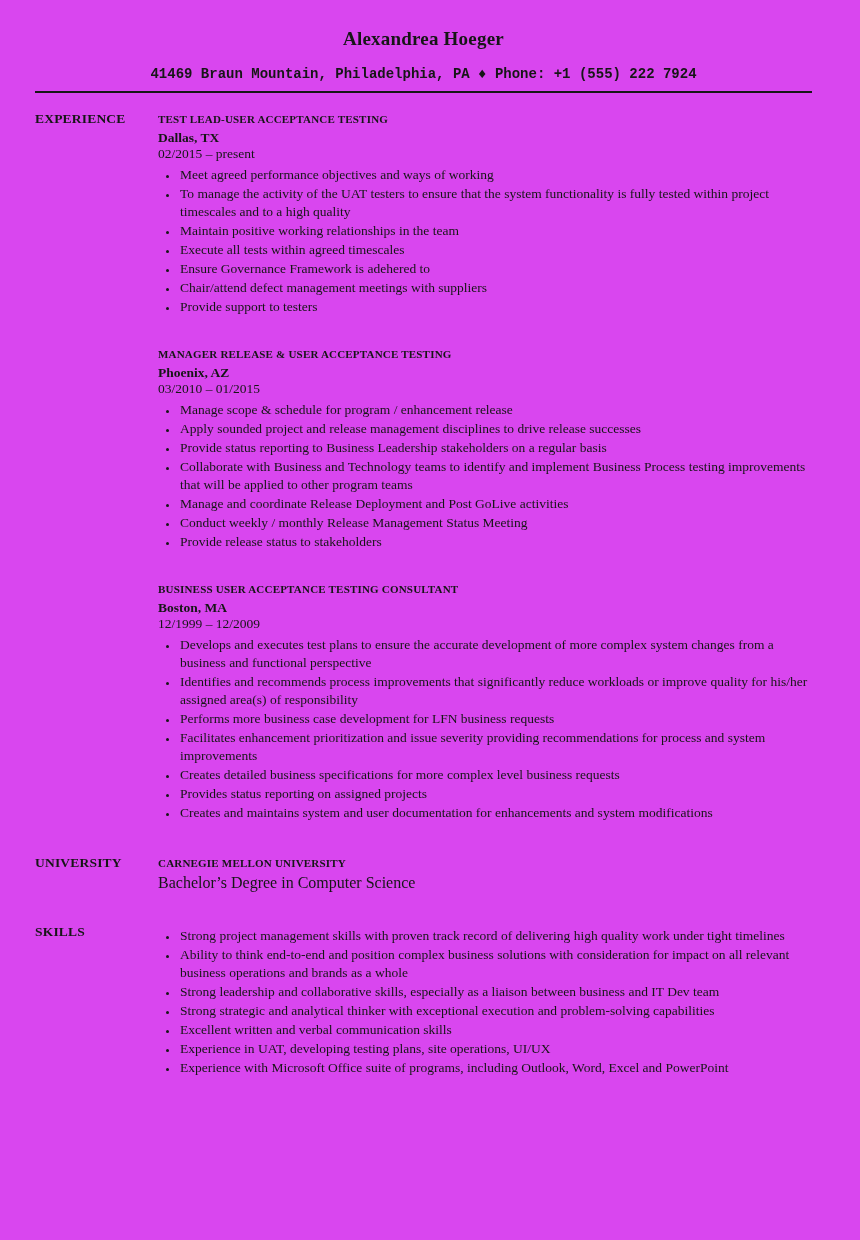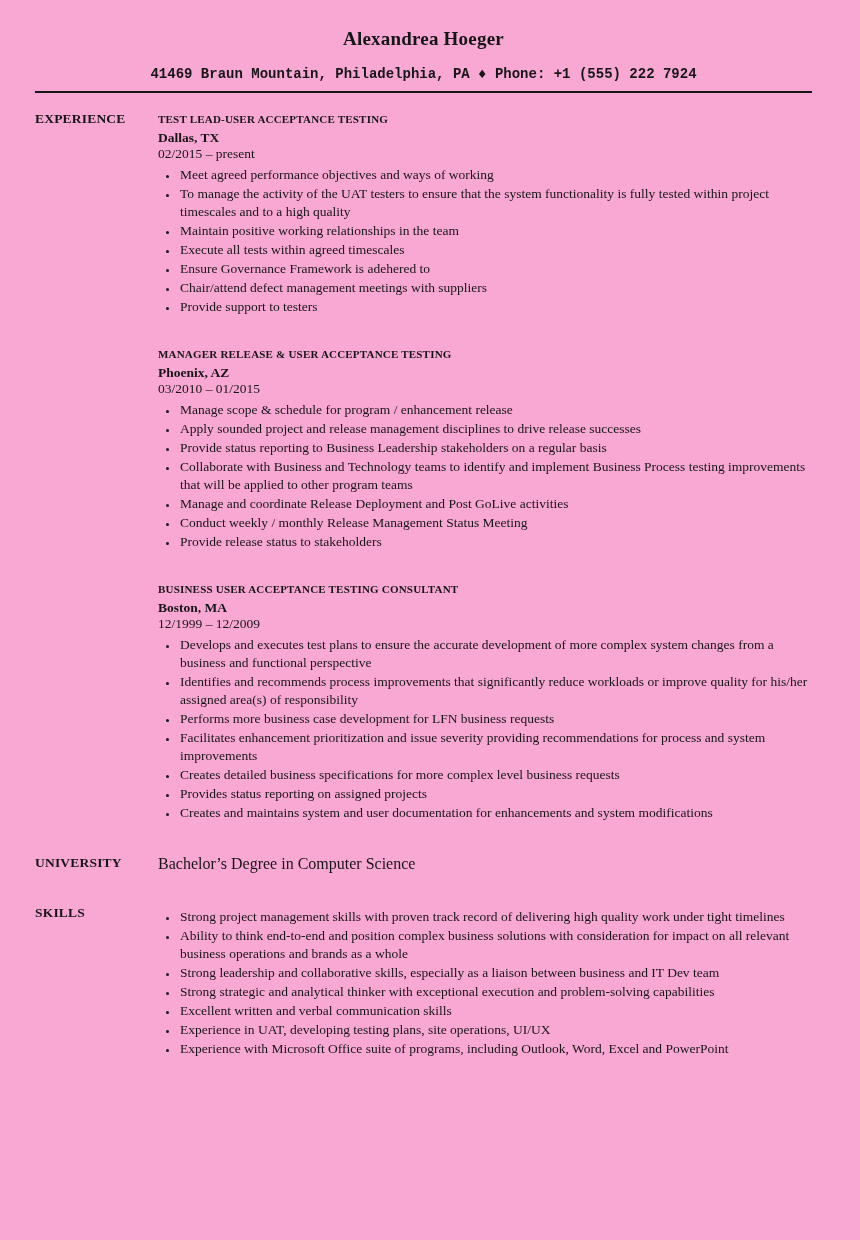--- a/index.html
+++ b/index.html
@@ -4,21 +4,21 @@
 <style>
   html, body {
     margin: 0;
     padding: 0;
     background: #fafafa;
   }
   .page {
     width: 860px;
     height: 1240px;
     box-sizing: border-box;
-    background: #f9a8d4;
+    background: #d946ef;
     color: #161616;
     font-family: "Liberation Serif", "DejaVu Serif", serif;
     padding: 20px 48px 40px 35px;
     overflow: hidden;
   }
   .doc-header {
     text-align: center;
   }
   .person-name {
     font-size: 19px;
@@ -155,20 +155,21 @@
               <li>Creates and maintains system and user documentation for enhancements and system modifications</li>
             </ul>
   </div>
 </div>
   </section>
 
   <section class="section">
     <div class="section-label">UNIVERSITY</div>
     <div class="section-body">
   <div class="entry">
+    <div class="job-title">CARNEGIE MELLON UNIVERSITY</div>
 
     <div class="job-subtitle">Bachelor’s Degree in Computer Science</div>
 
   </div>
 </div>
   </section>
 
   <section class="section">
     <div class="section-label">SKILLS</div>
     <div class="section-body">

